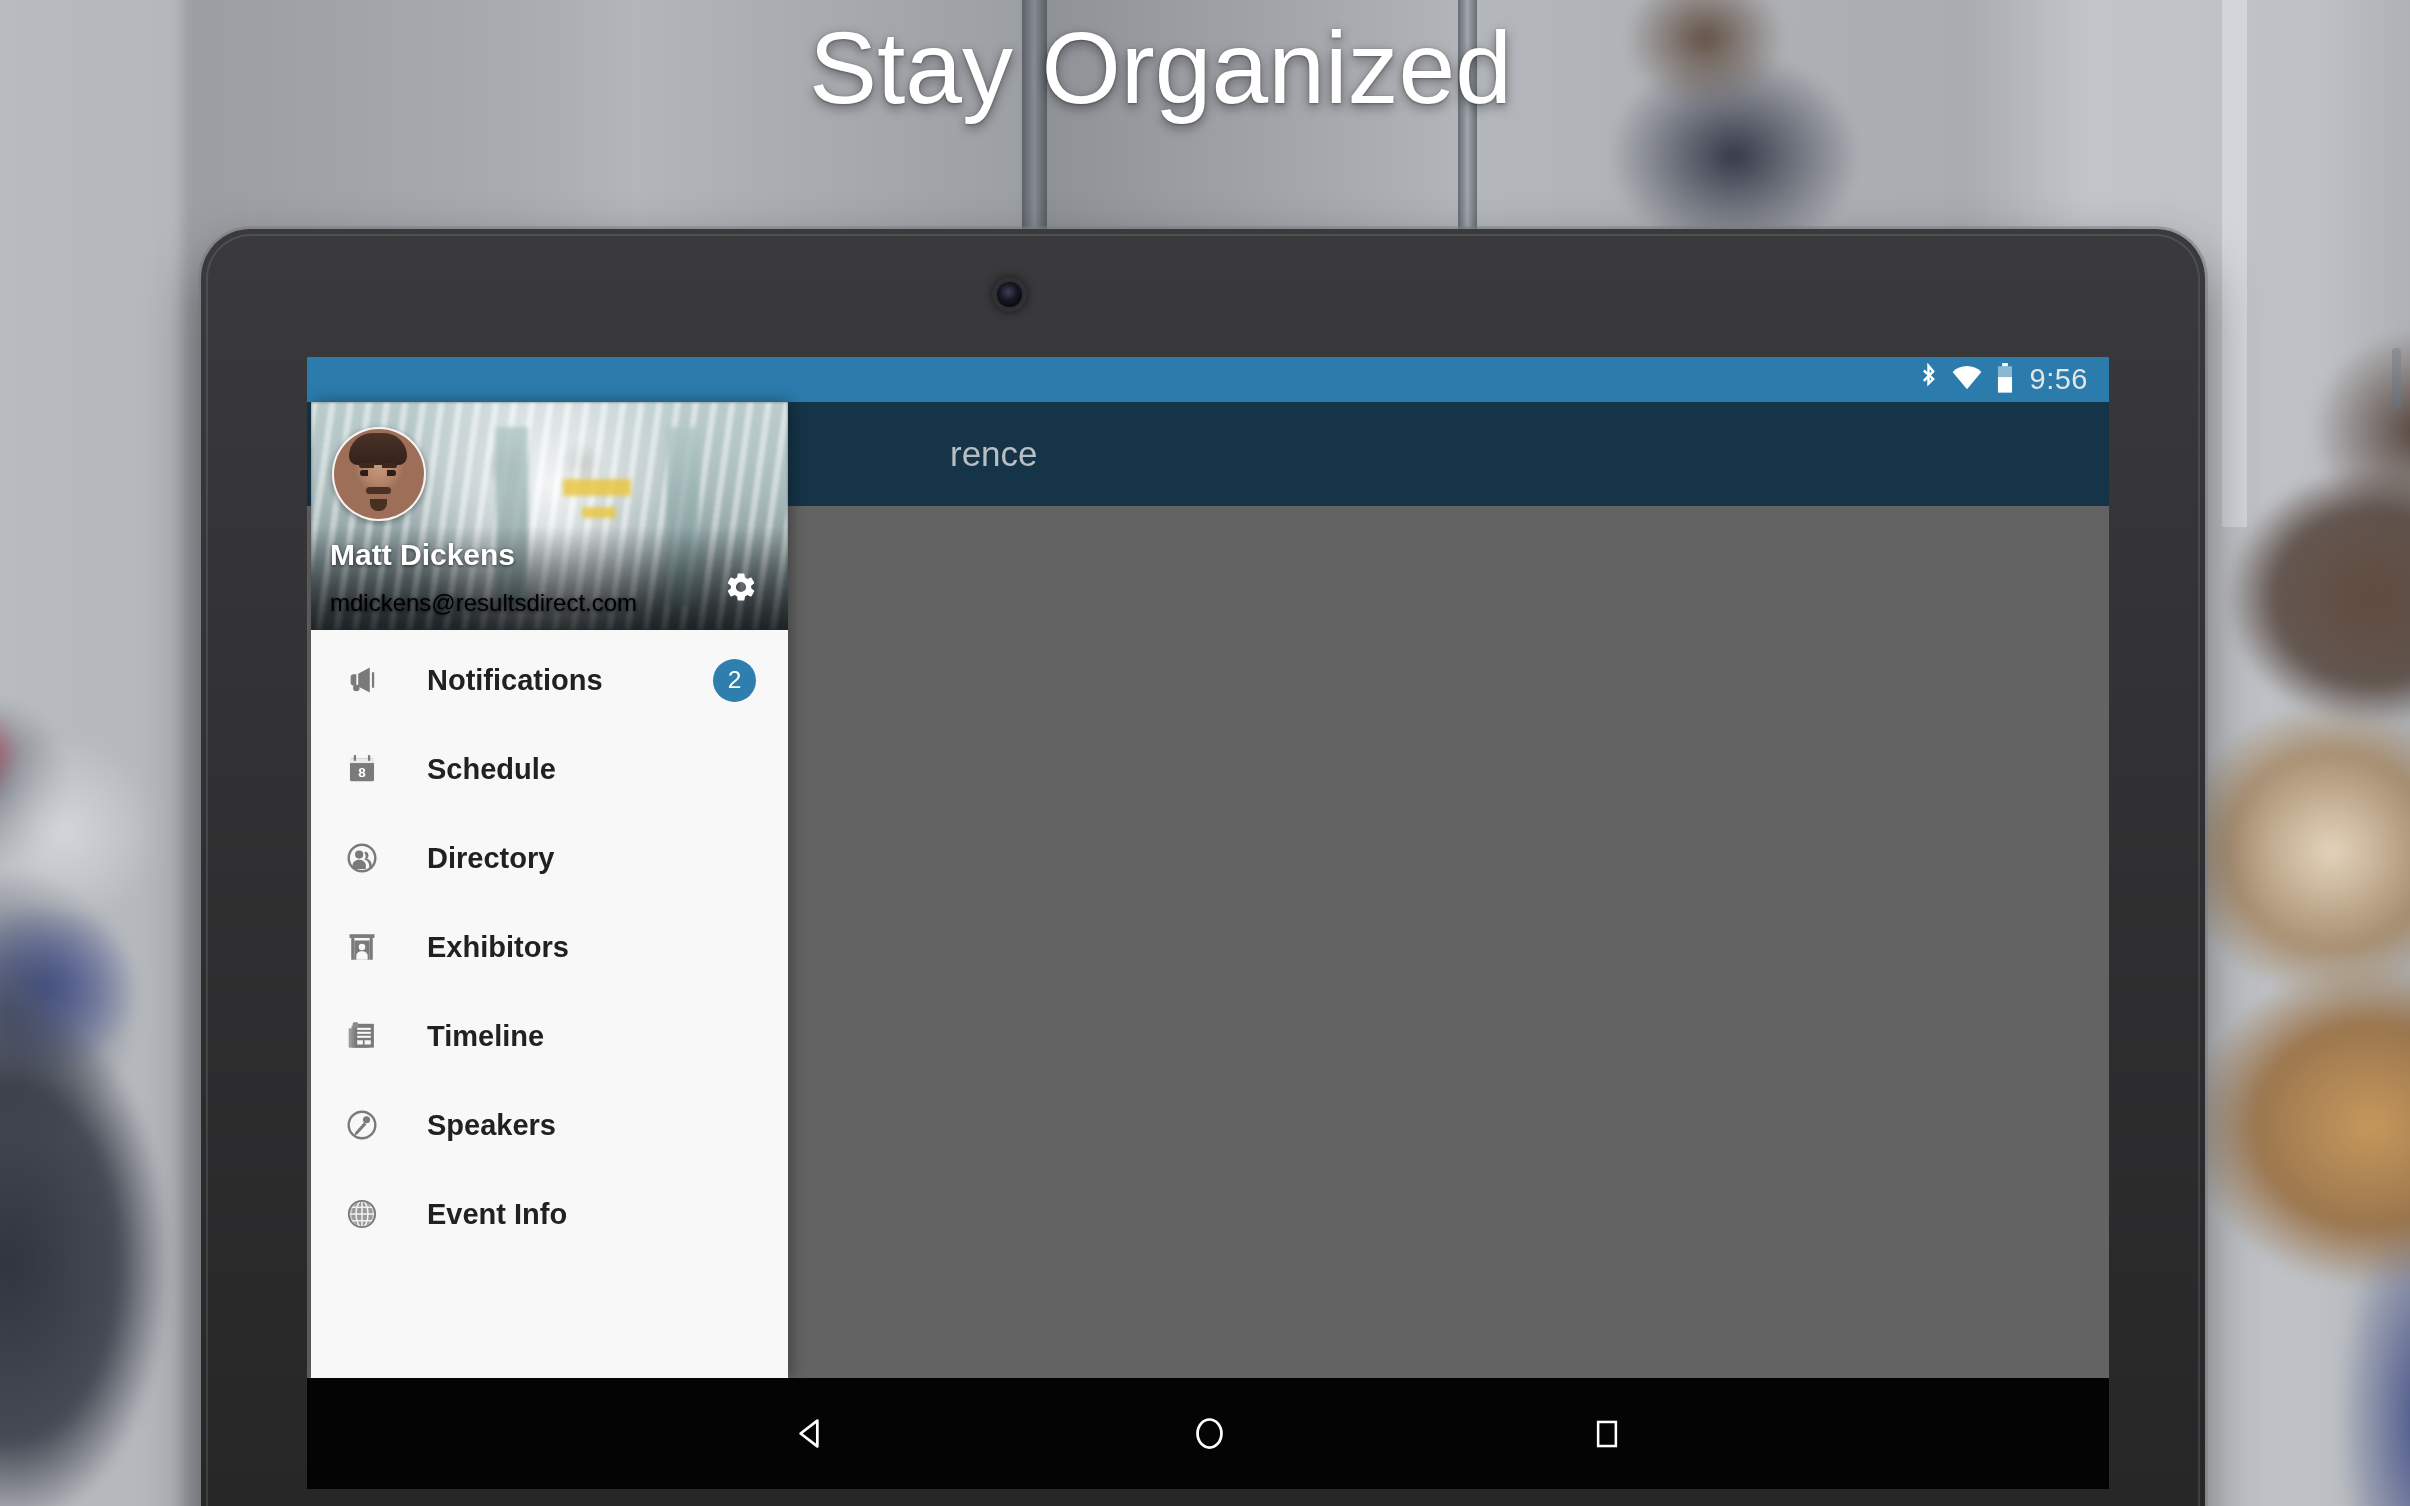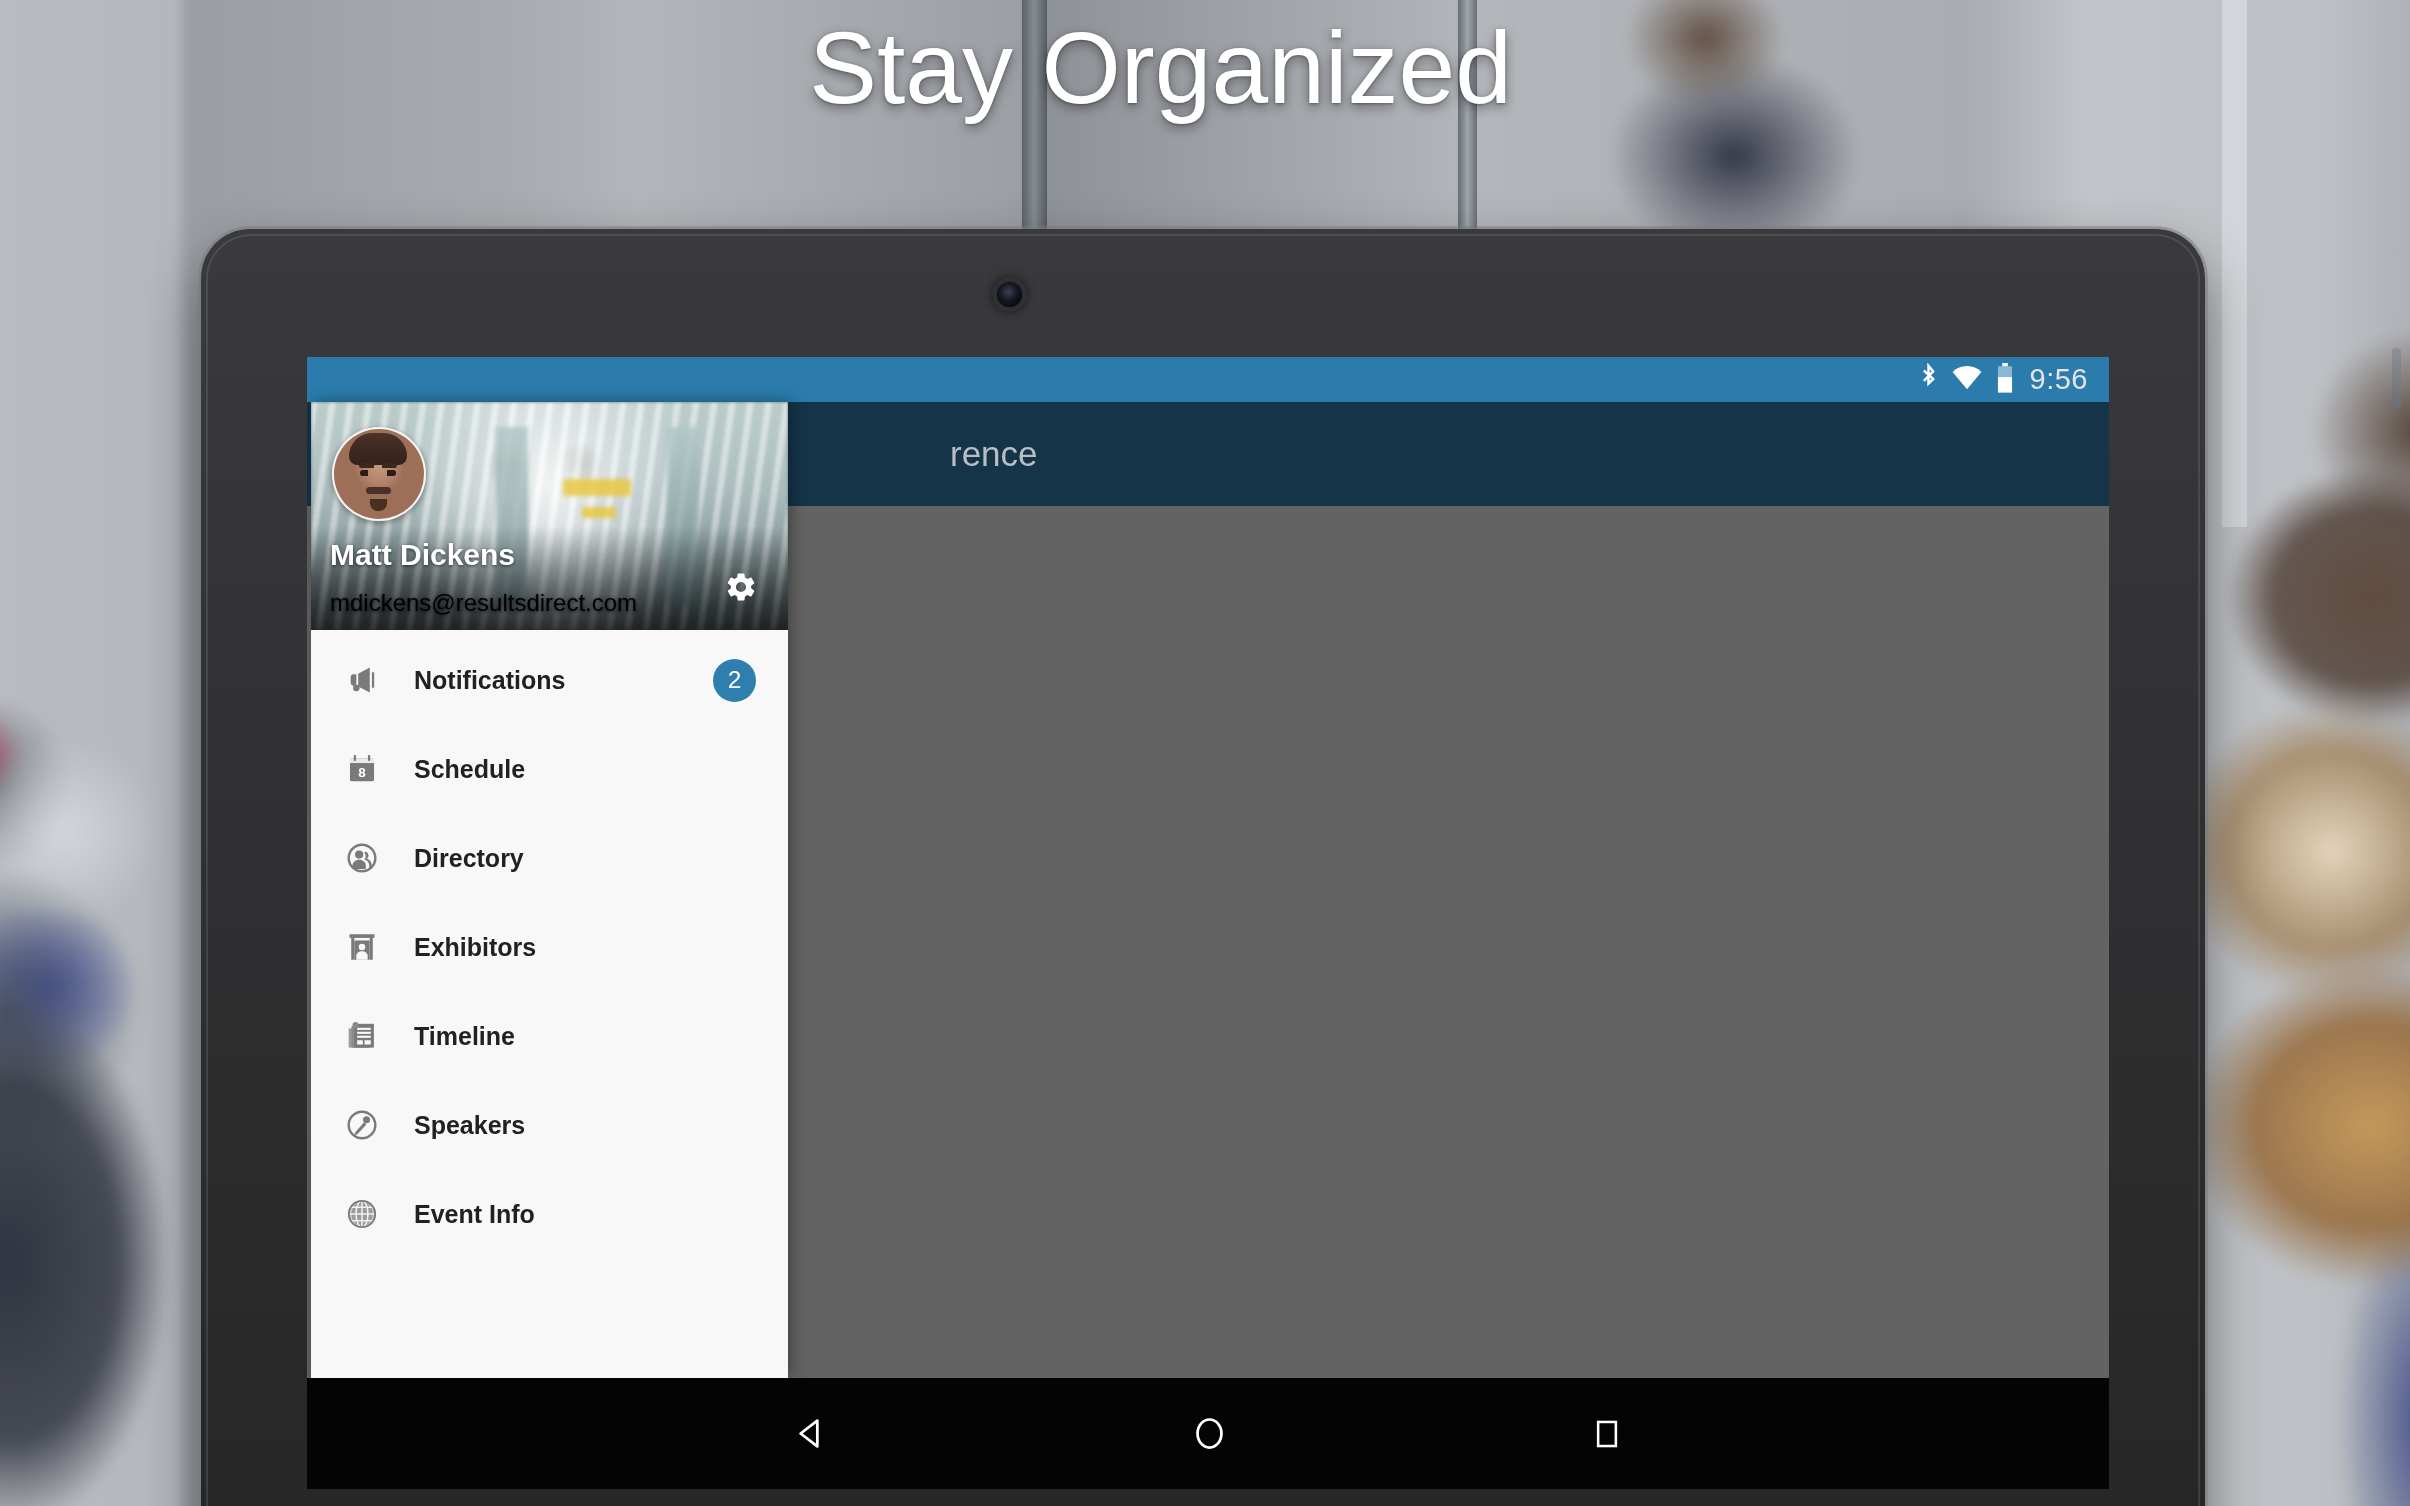--- a/index.html
+++ b/index.html
@@ -268,22 +268,22 @@
     padding: 0 32px 0 32px;
     cursor: pointer;
   }
   .nav-icon {
     width: 38px; height: 38px;
     flex: 0 0 38px;
     display: flex; align-items: center; justify-content: center;
     color: #7a7a7a;
   }
   .nav-label {
-    margin-left: 33px;
-    font-size: 25px;
+    margin-left: 46px;
+    font-size: 29px;
     font-weight: 700;
     color: #212121;
     white-space: nowrap;
   }
   .nav-badge {
     margin-left: auto;
     width: 43px; height: 43px;
     border-radius: 50%;
     background: #2e7fad;
     color: #ffffff;

